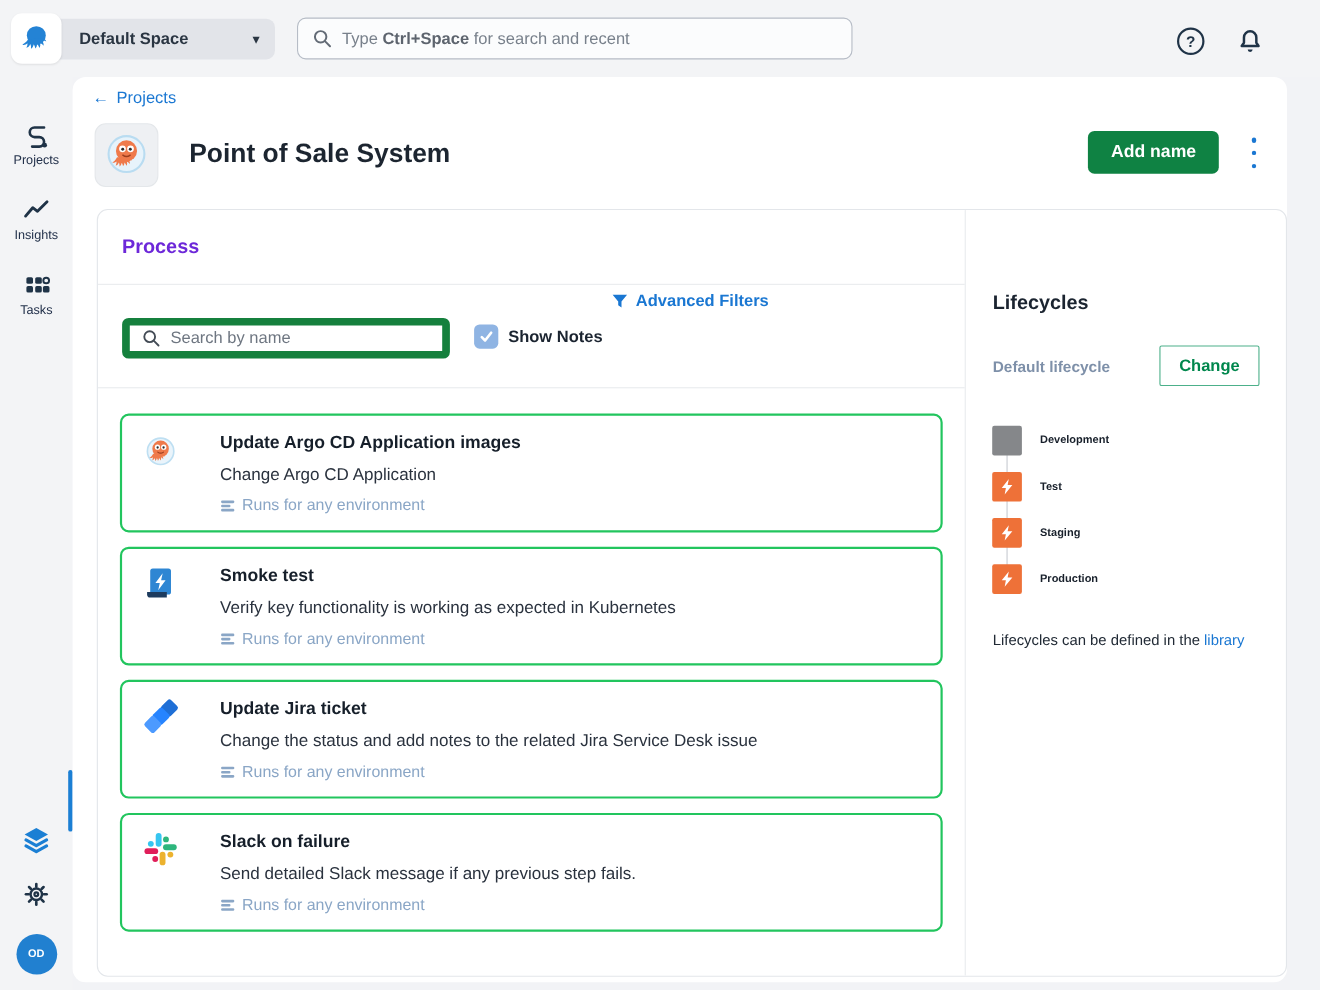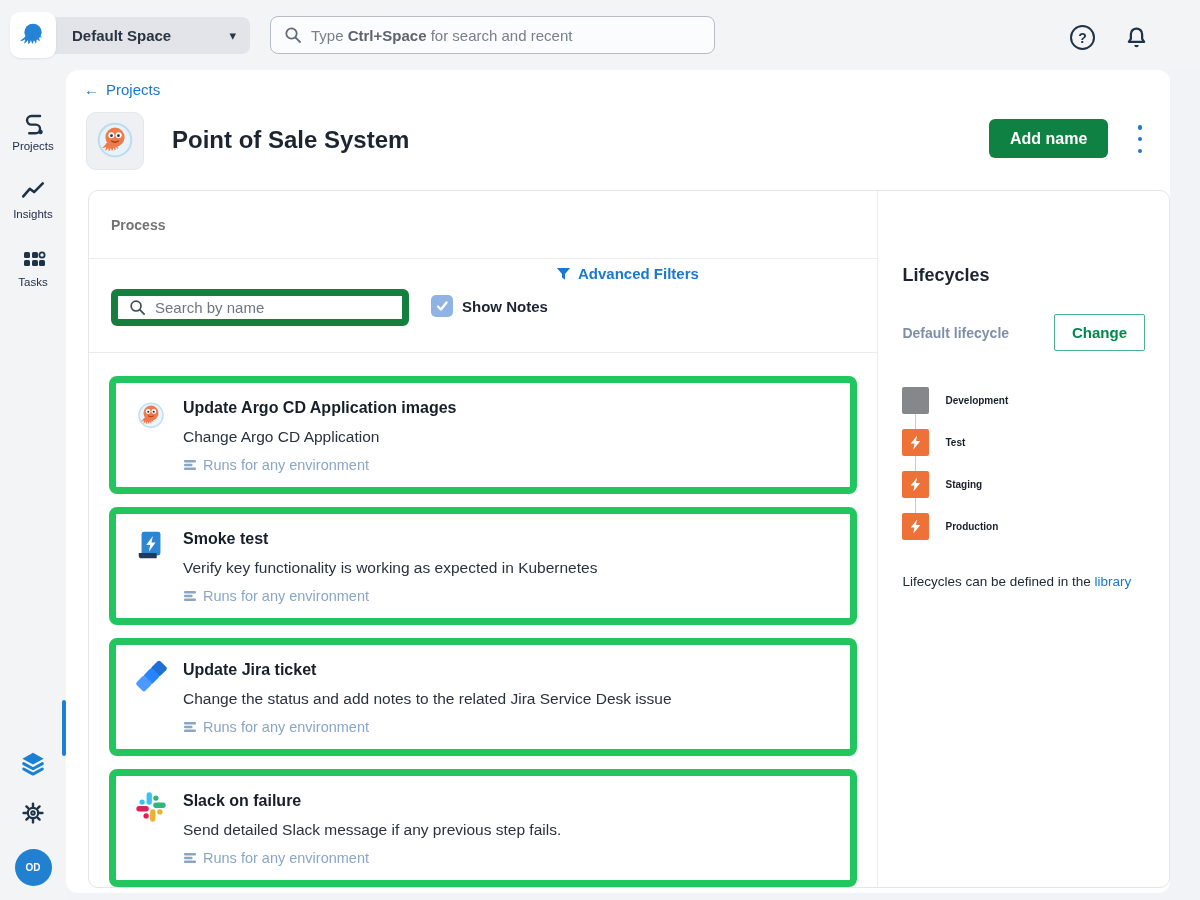--- a/index.html
+++ b/index.html
@@ -15,21 +15,21 @@
   
   .topbar { position:absolute; left:0; top:0; width:1200px; height:70px; background:#f3f4f6; }
   .logo-tile { position:absolute; left:10px; top:12px; width:46px; height:46px; background:#fff;
     border-radius:10px; display:flex; align-items:center; justify-content:center;
     box-shadow:0 1px 2px rgba(0,0,0,.08); z-index:3; cursor:pointer; }
   .space-pill { position:absolute; left:24px; top:17px; height:37px; width:226px;
     background:#e2e4e9; border:none; border-radius:8px; display:flex; align-items:center;
     padding-left:48px; padding-right:14px; font-family:inherit; cursor:pointer; z-index:2;gap:44px; }
   .space-pill .name { font-size:15px; font-weight:bold; color:#2a3542; flex:1; text-align:left; }
   .space-pill .chev { font-size:13px; color:#2a3542; }
-  .global-search { position:absolute; left:270px; top:16px; width:445px; height:38px;
+  .global-search { position:absolute; left:270px; top:16px; width:505px; height:38px;
     background:#fbfcfd; border:1px solid #b6bcc6; border-radius:8px; display:flex;
     align-items:center; padding:0 13px; gap:9px; cursor:text; }
   .global-search .ph { font-size:15px; color:#78808b; }
   .global-search .ph b { color:#5d646e; }
   .help-btn { position:absolute; left:1070px; top:25px; width:25px; height:25px; border:2px solid #1f3347;
     border-radius:50%; display:flex; align-items:center; justify-content:center;
     font-size:14px; font-weight:bold; color:#1f3347; cursor:pointer; }
   .bell-btn { position:absolute; left:1123px; top:24px; width:27px; height:27px; cursor:pointer; }
 
   
@@ -65,40 +65,40 @@
   .kebab i { width:4.5px; height:4.5px; border-radius:50%; background:#1a77d2; }
 
   
   .process-card { position:absolute; left:22px; top:120px; width:1082px; height:698px;
     border:1px solid #e3e6ea; border-radius:10px; display:flex; overflow:hidden; background:#fff; }
   .col-left { width:790px; }
   .col-right { width:292px; border-left:1px solid #e9ebee; padding:74px 24px 0 24px; }
 
   .process-header { height:68px; display:flex; align-items:center; padding-left:22px;
     border-bottom:1px solid #e9ebee; }
-  .process-header h2 { font-size:14px; font-weight:bold; color:#737373; }
+  .process-header h2 { font-size:18px; font-weight:bold; color:#6d28d9; }
 
   .filters { position:relative; height:94px; border-bottom:1px solid #e9ebee; }
   .adv-filters { position:absolute; left:467px; top:6px; display:flex; gap:7px; align-items:center;
     color:#1a77d2; font-size:15px; font-weight:bold; text-decoration:none; cursor:pointer; }
   .name-search { position:absolute; left:22px; top:30px; width:298px; height:37px;
     border:7px solid #15803d; border-radius:6px; background:#fff; display:flex;
     align-items:center; padding:0 11px; gap:9px; }
   .name-search input { border:none; outline:none; flex:1; font-family:inherit; font-size:15px;
     color:#39424d; background:transparent; }
   .name-search input::placeholder { color:#6e7681; }
   .show-notes { position:absolute; left:342px; top:36px; display:flex; align-items:center; gap:9px;
     cursor:pointer; }
   .checkbox { width:22px; height:22px; background:#8fb4e3; border-radius:5px; display:flex;
     align-items:center; justify-content:center; }
   .show-notes .lbl { font-size:15px; font-weight:bold; color:#1b2430; }
 
   .steps { padding:23px 20px 0 20px; }
-  .step { border:7px solid #22c55e; border-radius:8px; padding:15px 18px 14px 16px;
-    display:flex; gap:13px; margin-bottom:13px; background:#fff; cursor:pointer; }
+  .step { border:2px solid #22c55e; border-radius:8px; padding:15px 18px 14px 16px;
+    display:flex; gap:35px; margin-bottom:13px; background:#fff; cursor:pointer; }
   .step-icon { width:38px; flex:0 0 38px; display:flex; justify-content:center; }
   .step-title { font-size:16px; font-weight:bold; color:#161f2a; line-height:20px; }
   .step-desc { font-size:15.5px; color:#2a323e; margin-top:9px; line-height:20px; }
   .step-meta { display:flex; align-items:center; gap:6px; margin-top:10px; }
   .step-meta span { font-size:14.5px; color:#8aa6c6; }
 
   
   .col-right h3 { font-size:18px; font-weight:bold; color:#1b2430; }
   .lc-row { margin-top:28px; display:flex; align-items:center; justify-content:space-between; }
   .lc-current { font-size:14px; font-weight:bold; color:#7e90a9; }

